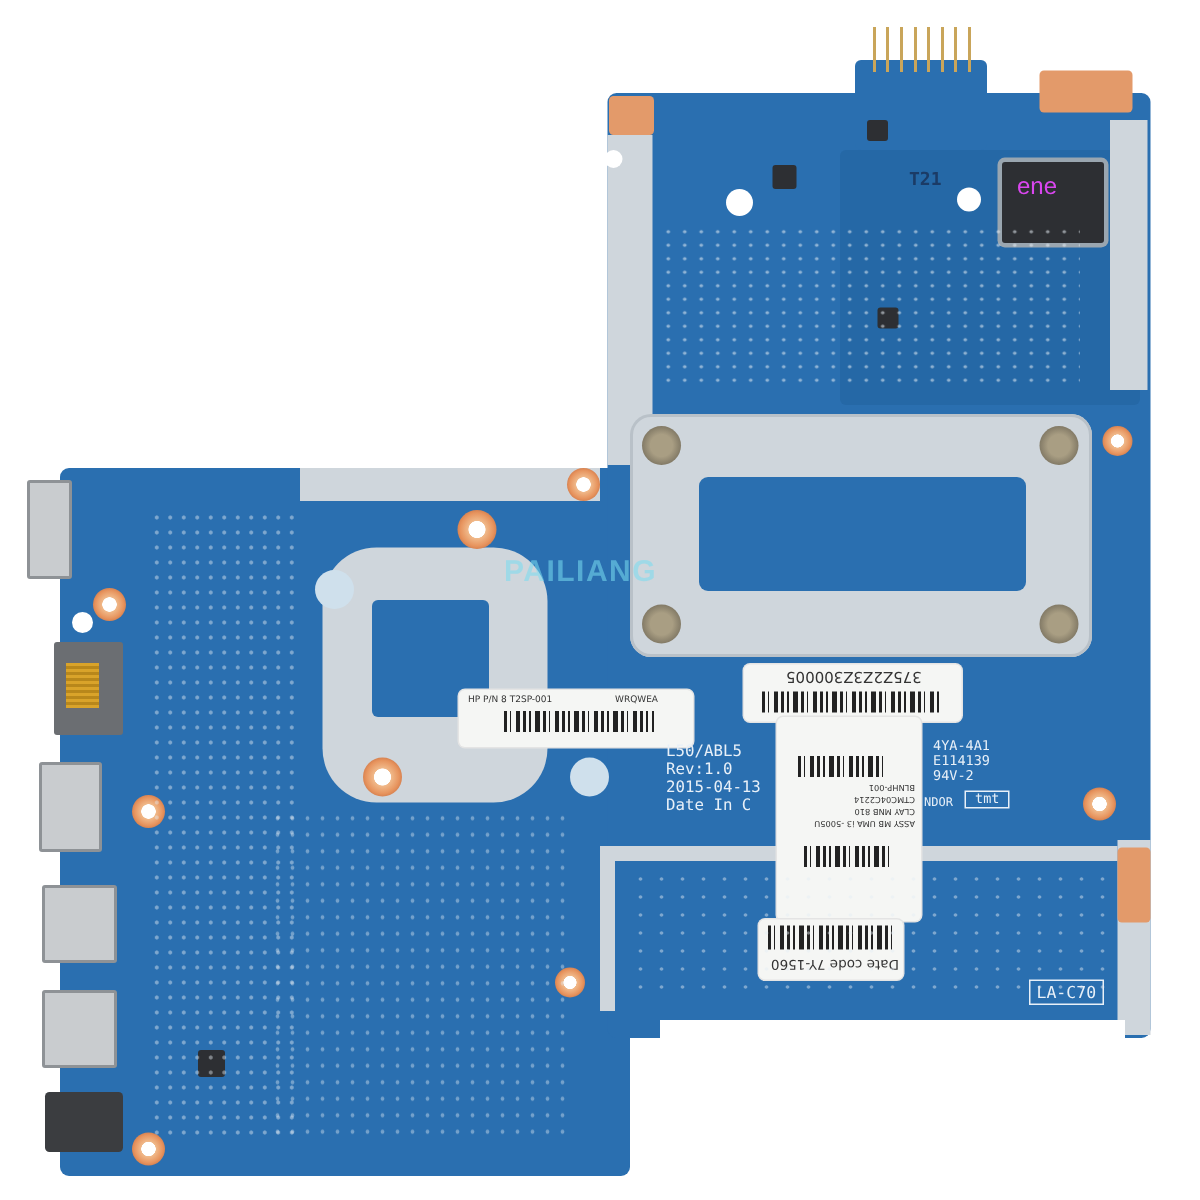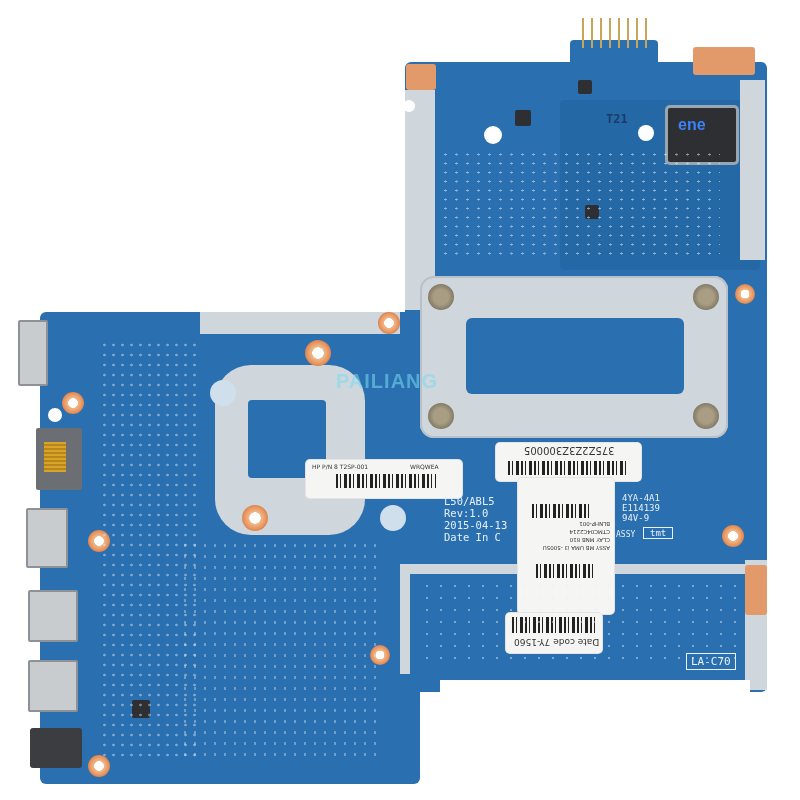--- a/index.html
+++ b/index.html
@@ -66,21 +66,21 @@
 <div class="abs screw" style="left:370px; top:645px; width:20px; height:20px;"></div>
 <div class="abs screw" style="left:88px; top:755px; width:22px; height:22px;"></div>
 <div class="abs hole" style="left:484px; top:126px; width:18px; height:18px;"></div>
 <div class="abs hole" style="left:638px; top:125px; width:16px; height:16px;"></div>
 <div class="abs hole" style="left:403px; top:100px; width:12px; height:12px;"></div>
 <div class="abs hole" style="left:48px; top:408px; width:14px; height:14px;"></div>
 <div class="abs hole" style="left:210px; top:380px; width:26px; height:26px; background:#cfe0ec;"></div>
 <div class="abs hole" style="left:380px; top:505px; width:26px; height:26px; background:#cfe0ec;"></div>
 
 <div class="abs chip" style="left:668px; top:108px; width:68px; height:54px; box-shadow:0 0 0 3px #9aa6b0;">
-  <div class="abs" style="left:10px; top:8px; color:#3b82f6; font-size:16px; font-weight:bold; font-family:'Liberation Sans', sans-serif;">ene</div>
+  <div class="abs" style="left:10px; top:8px; color:#d946ef; font-size:16px; font-weight:normal; font-family:'Liberation Sans', sans-serif;">ene</div>
 </div>
 <div class="abs chip" style="left:515px; top:110px; width:16px; height:16px;"></div>
 <div class="abs chip" style="left:578px; top:80px; width:14px; height:14px;"></div>
 <div class="abs chip" style="left:585px; top:205px; width:14px; height:14px;"></div>
 <div class="abs chip" style="left:132px; top:700px; width:18px; height:18px;"></div>
 
 <div class="abs silk" style="left:606px; top:112px; font-size:12px; color:#1b3b66; font-weight:bold;">T21</div>
 
 <div class="abs port" style="left:18px; top:320px; width:30px; height:66px;"></div>
 <div class="abs" style="left:36px; top:428px; width:46px; height:62px; background:#6b6e72; border-radius:2px;">
@@ -121,23 +121,23 @@
 </div>
 
 <div class="abs label" style="left:506px; top:613px; width:96px; height:40px;">
   <div class="abs barcode" style="left:6px; top:4px; width:84px; height:16px;"></div>
   <div class="abs" style="left:8px; top:24px; font-size:9px; transform:rotate(180deg);">Date code 7Y-1560</div>
 </div>
 
 <div class="abs silk" style="left:622px; top:493px; font-size:9px; line-height:10px;">
   <div>4YA-4A1</div>
   <div>E114139</div>
-  <div>94V-9</div>
+  <div>94V-2</div>
 </div>
-<div class="abs silk" style="left:616px; top:530px; font-size:8px;">ASSY</div>
+<div class="abs silk" style="left:616px; top:530px; font-size:8px;">NDOR</div>
 <div class="abs silk" style="left:643px; top:527px; font-size:9px; padding:0 6px; border:1px solid #e8f0f8;">tmt</div>
 
 <div class="abs silk" style="left:686px; top:653px; font-size:11px; padding:1px 4px; border:1px solid #e8f0f8;">LA-C70</div>
 
 <div class="abs" style="left:440px; top:150px; width:280px; height:110px;
             background-image: radial-gradient(#e4ecf3 1px, transparent 1.5px);
             background-size: 11px 9px; opacity:0.55;"></div>
 <div class="abs" style="left:100px; top:340px; width:100px; height:420px;
             background-image: radial-gradient(#e4ecf3 1px, transparent 1.5px);
             background-size: 9px 10px; opacity:0.45;"></div>

